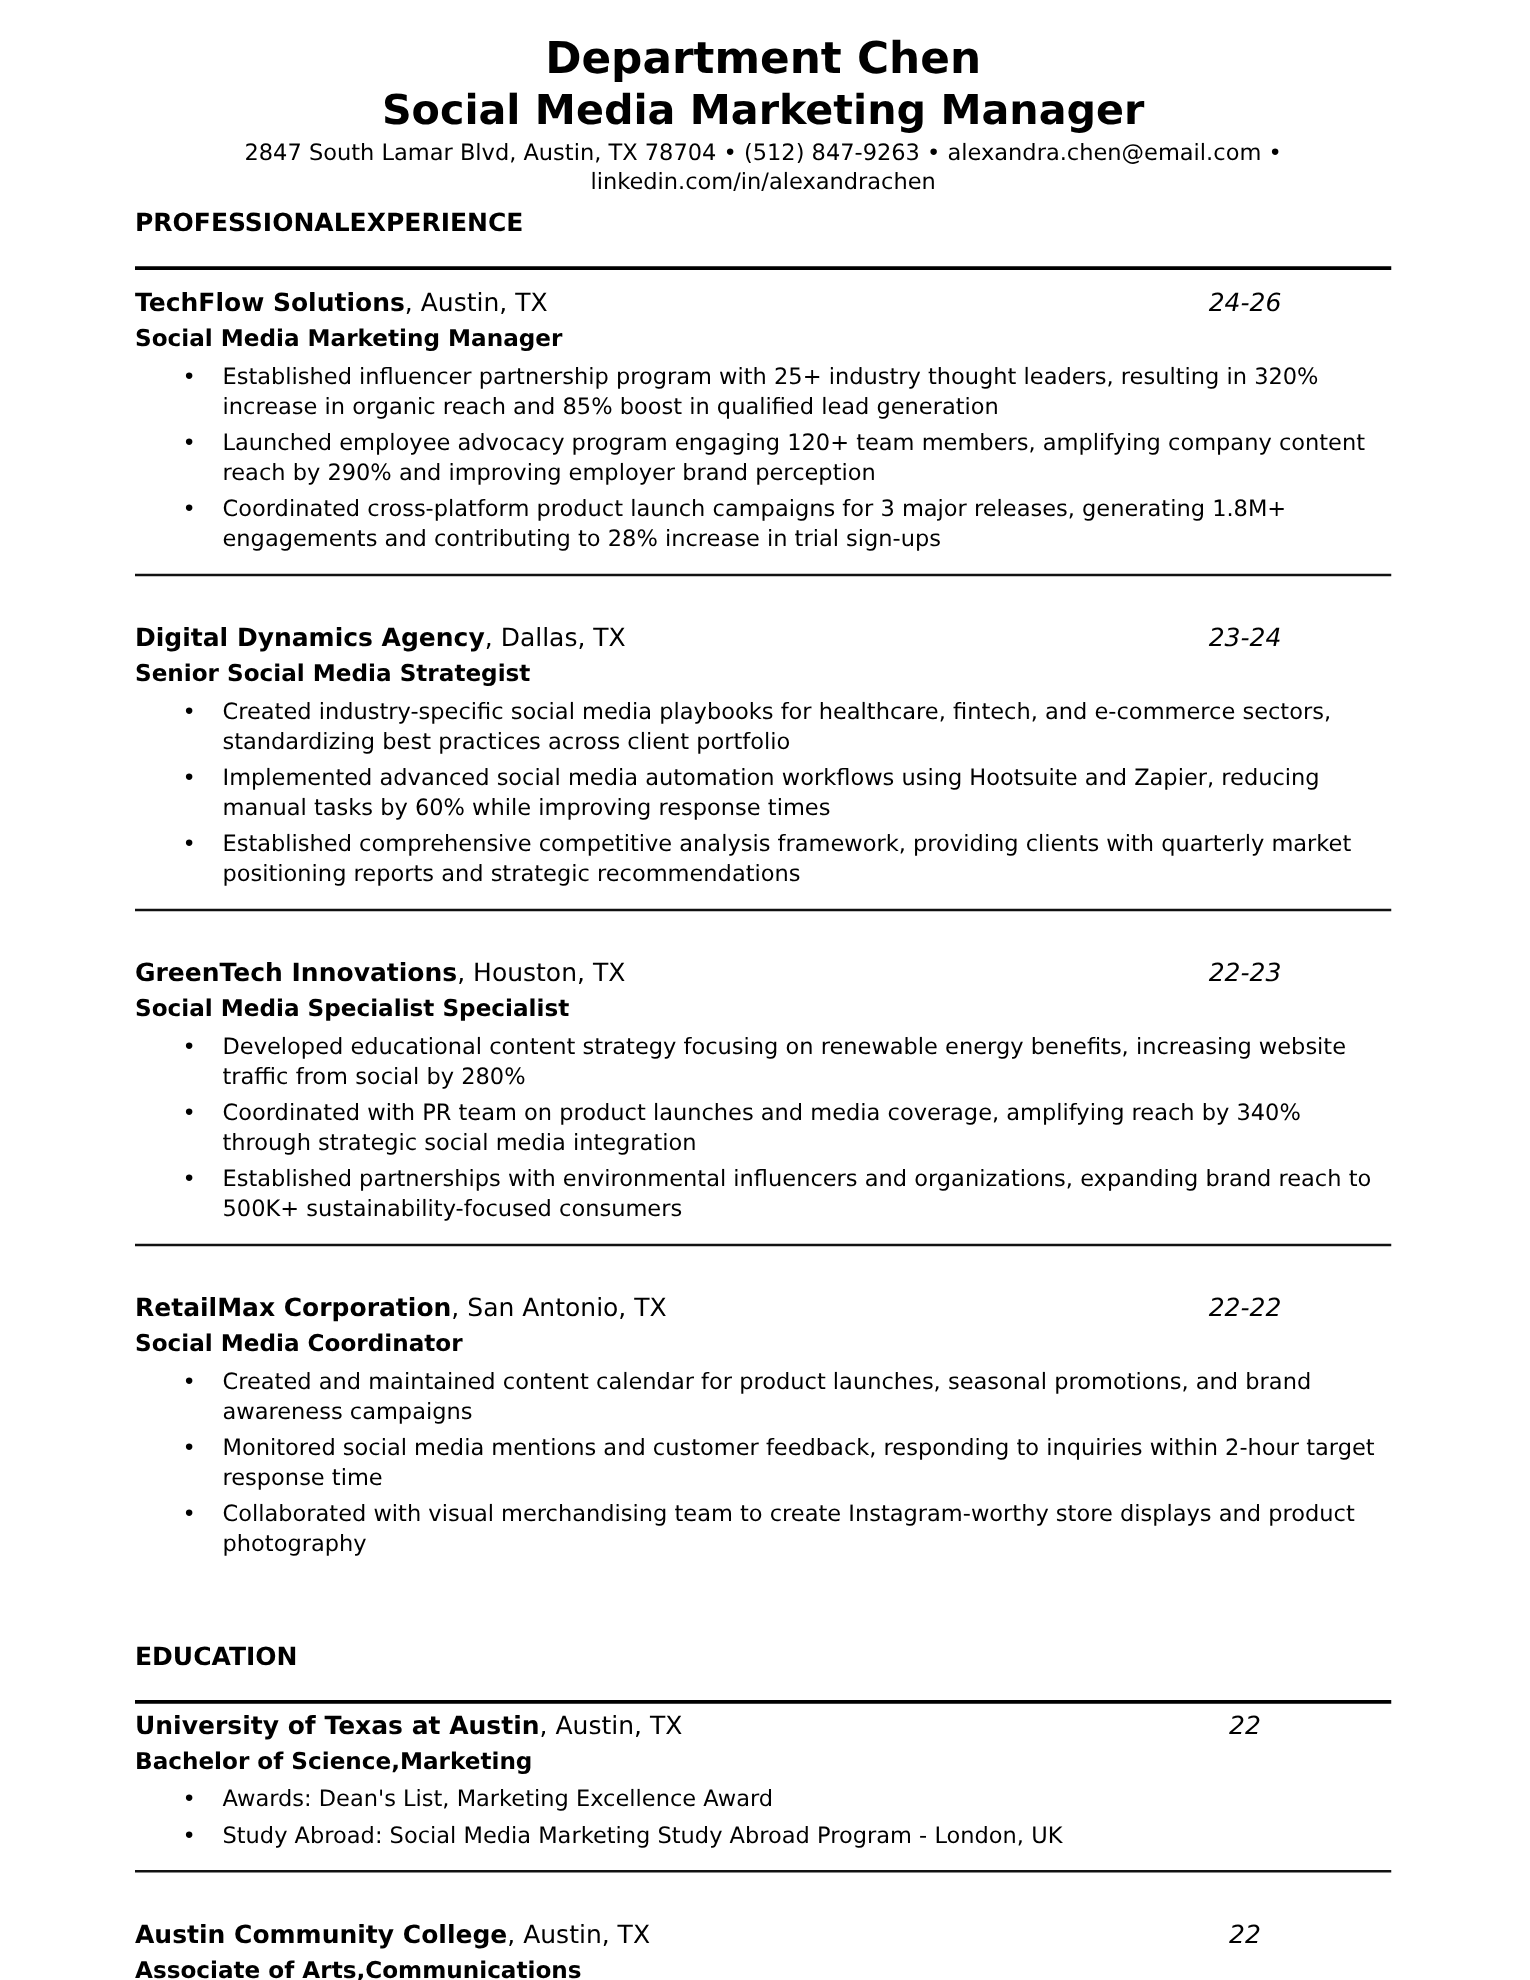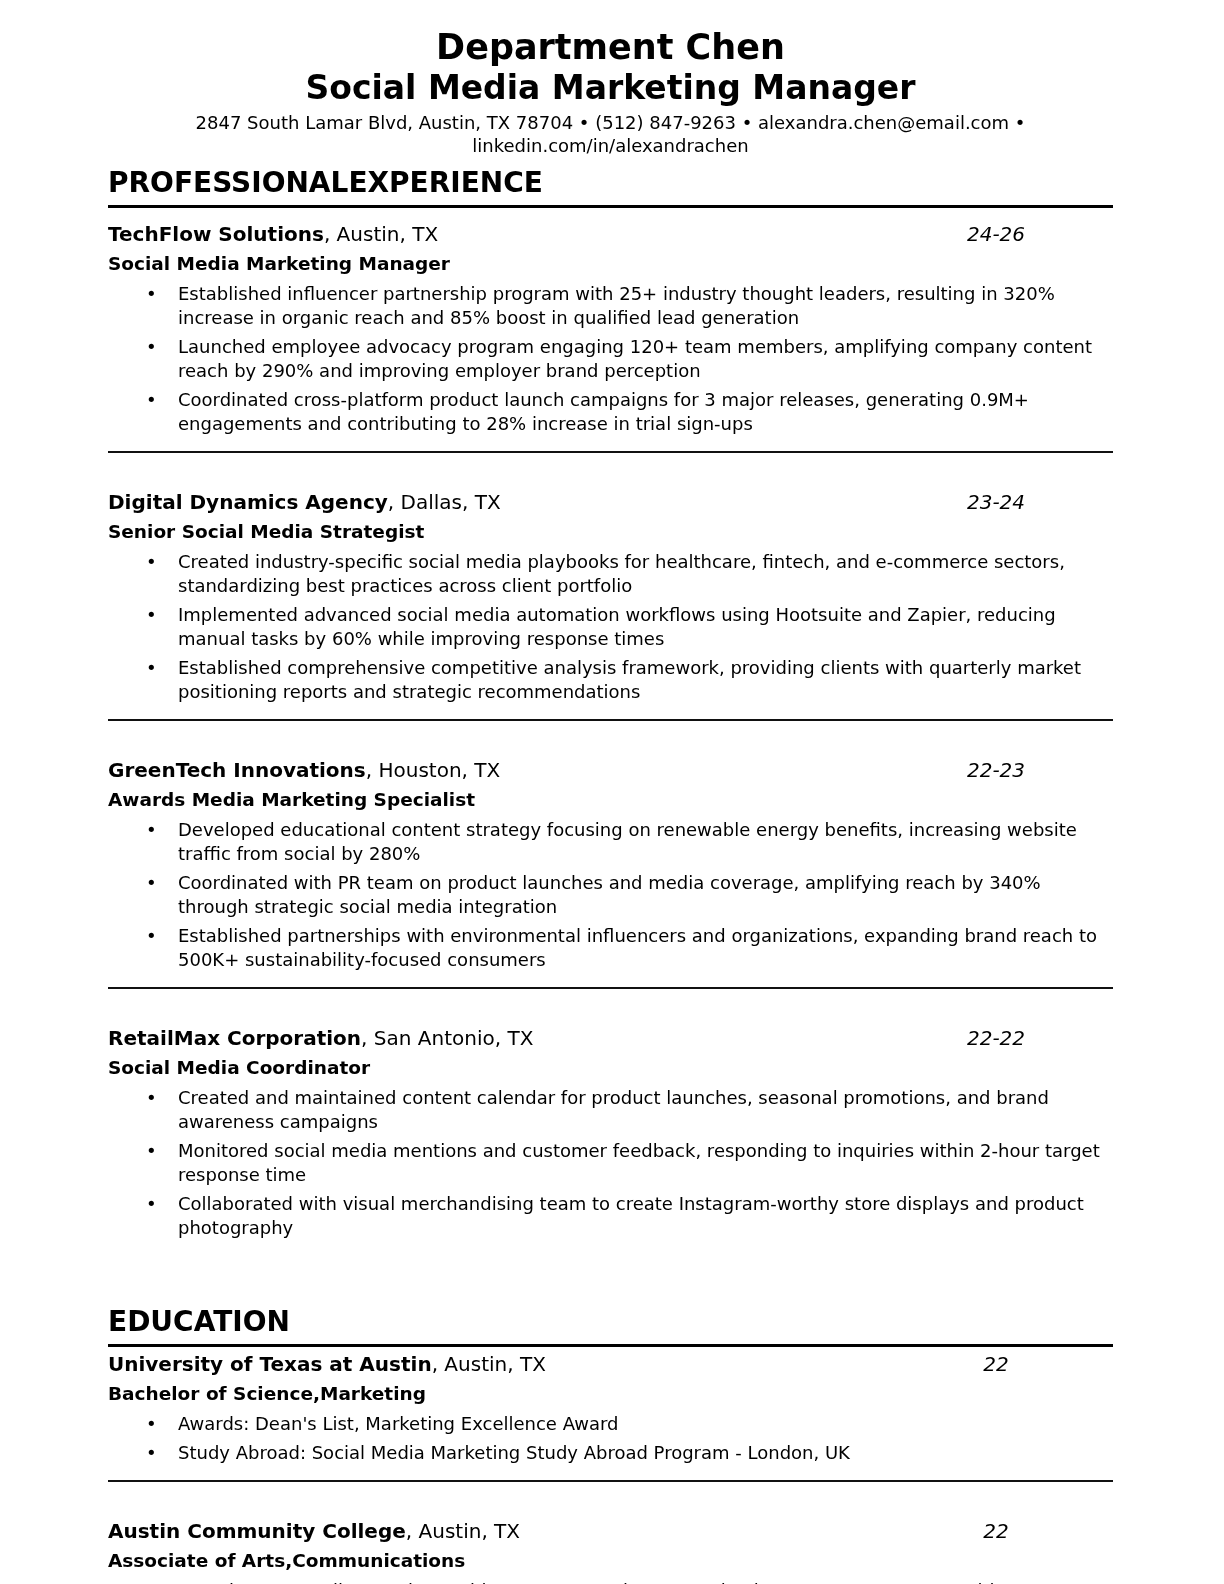--- a/index.html
+++ b/index.html
@@ -17,24 +17,24 @@
     background:#fff;
   }
   
   .header{text-align:center;}
   .name{font-size:35px;font-weight:bold;line-height:42px;}
   .headline{font-size:33px;font-weight:bold;line-height:40px;}
   .contact{font-size:18px;line-height:23px;margin-top:3px;}
   .contact + .contact{margin-top:0;}
   
   .section-heading{
-    font-size:28px;
+    font-size:20px;
     font-weight:bold;
     margin:9px 0 0 0;
-    padding-bottom:6px;
+    padding-bottom:23px;
     border-bottom:3px solid #000;
   }
   .section-education .section-heading{margin-top:50px;}
   
   .entry{padding:36px 0 10px 0;}
   .entry:not(:last-child){border-bottom:2px solid #111;}
   .section .entry:first-of-type{padding-top:13px;}
   .section-education .entry:first-of-type{padding-top:4px;}
   .entry-header{display:flex;align-items:flex-start;font-size:20px;line-height:27px;}
   .org-line{flex:1 1 auto;}
@@ -83,41 +83,41 @@
         <h2 class="section-heading">PROFESSIONALEXPERIENCE</h2>
         <article class="entry">
           <div class="entry-header">
             <div class="org-line"><span class="org">TechFlow Solutions</span><span class="loc">, Austin, TX</span></div>
             <span class="date">24-26</span>
           </div>
           <div class="role">Social Media Marketing Manager</div>
           <ul class="bullets">
             <li>Established influencer partnership program with 25+ industry thought leaders, resulting in 320% increase in organic reach and 85% boost in qualified lead generation</li>
             <li>Launched employee advocacy program engaging 120+ team members, amplifying company content reach by 290% and improving employer brand perception</li>
-            <li>Coordinated cross-platform product launch campaigns for 3 major releases, generating 0.9M+ engagements and contributing to 28% increase in trial sign-ups</li>
+            <li>Coordinated cross-platform product launch campaigns for 3 major releases, generating 1.8M+ engagements and contributing to 28% increase in trial sign-ups</li>
           </ul>
         </article>
         <article class="entry">
           <div class="entry-header">
             <div class="org-line"><span class="org">Digital Dynamics Agency</span><span class="loc">, Dallas, TX</span></div>
             <span class="date">23-24</span>
           </div>
           <div class="role">Senior Social Media Strategist</div>
           <ul class="bullets">
             <li>Created industry-specific social media playbooks for healthcare, fintech, and e-commerce sectors, standardizing best practices across client portfolio</li>
             <li>Implemented advanced social media automation workflows using Hootsuite and Zapier, reducing manual tasks by 60% while improving response times</li>
             <li>Established comprehensive competitive analysis framework, providing clients with quarterly market positioning reports and strategic recommendations</li>
           </ul>
         </article>
         <article class="entry">
           <div class="entry-header">
             <div class="org-line"><span class="org">GreenTech Innovations</span><span class="loc">, Houston, TX</span></div>
             <span class="date">22-23</span>
           </div>
-          <div class="role">Awards Media Marketing Specialist</div>
+          <div class="role">Social Media Specialist Specialist</div>
           <ul class="bullets">
             <li>Developed educational content strategy focusing on renewable energy benefits, increasing website traffic from social by 280%</li>
             <li>Coordinated with PR team on product launches and media coverage, amplifying reach by 340% through strategic social media integration</li>
             <li>Established partnerships with environmental influencers and organizations, expanding brand reach to 500K+ sustainability-focused consumers</li>
           </ul>
         </article>
         <article class="entry">
           <div class="entry-header">
             <div class="org-line"><span class="org">RetailMax Corporation</span><span class="loc">, San Antonio, TX</span></div>
             <span class="date">22-22</span>

